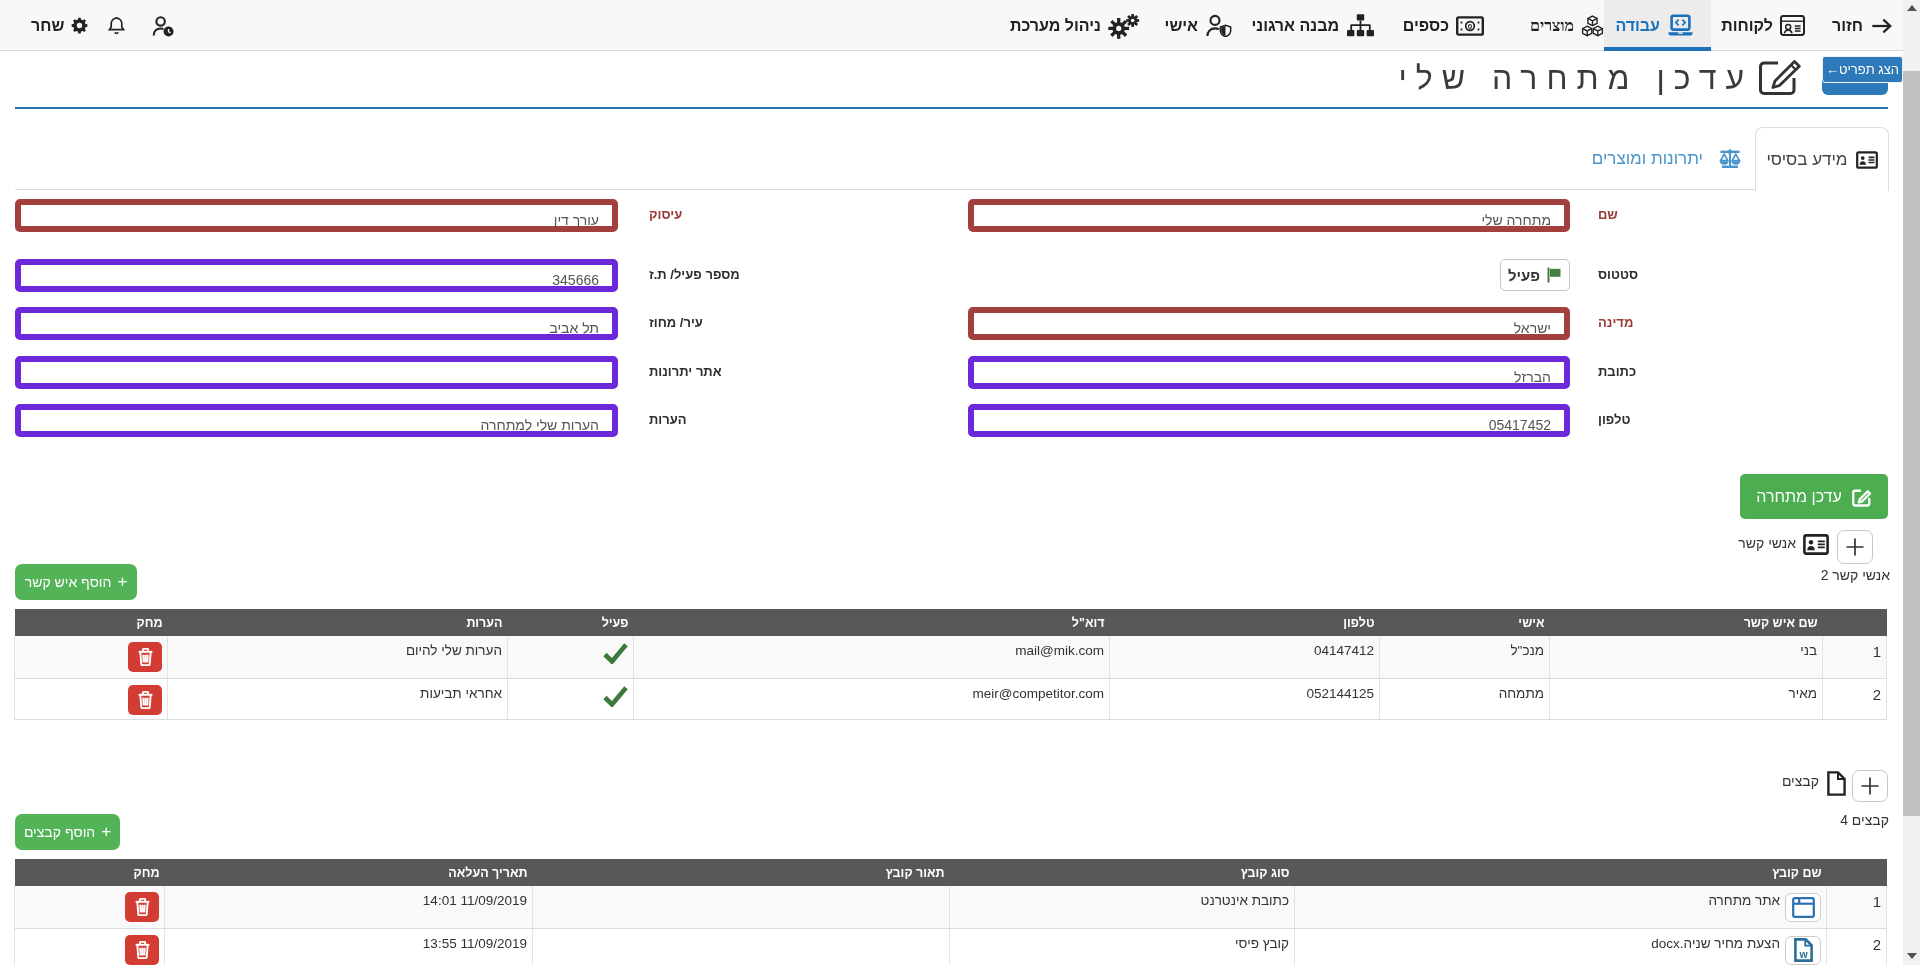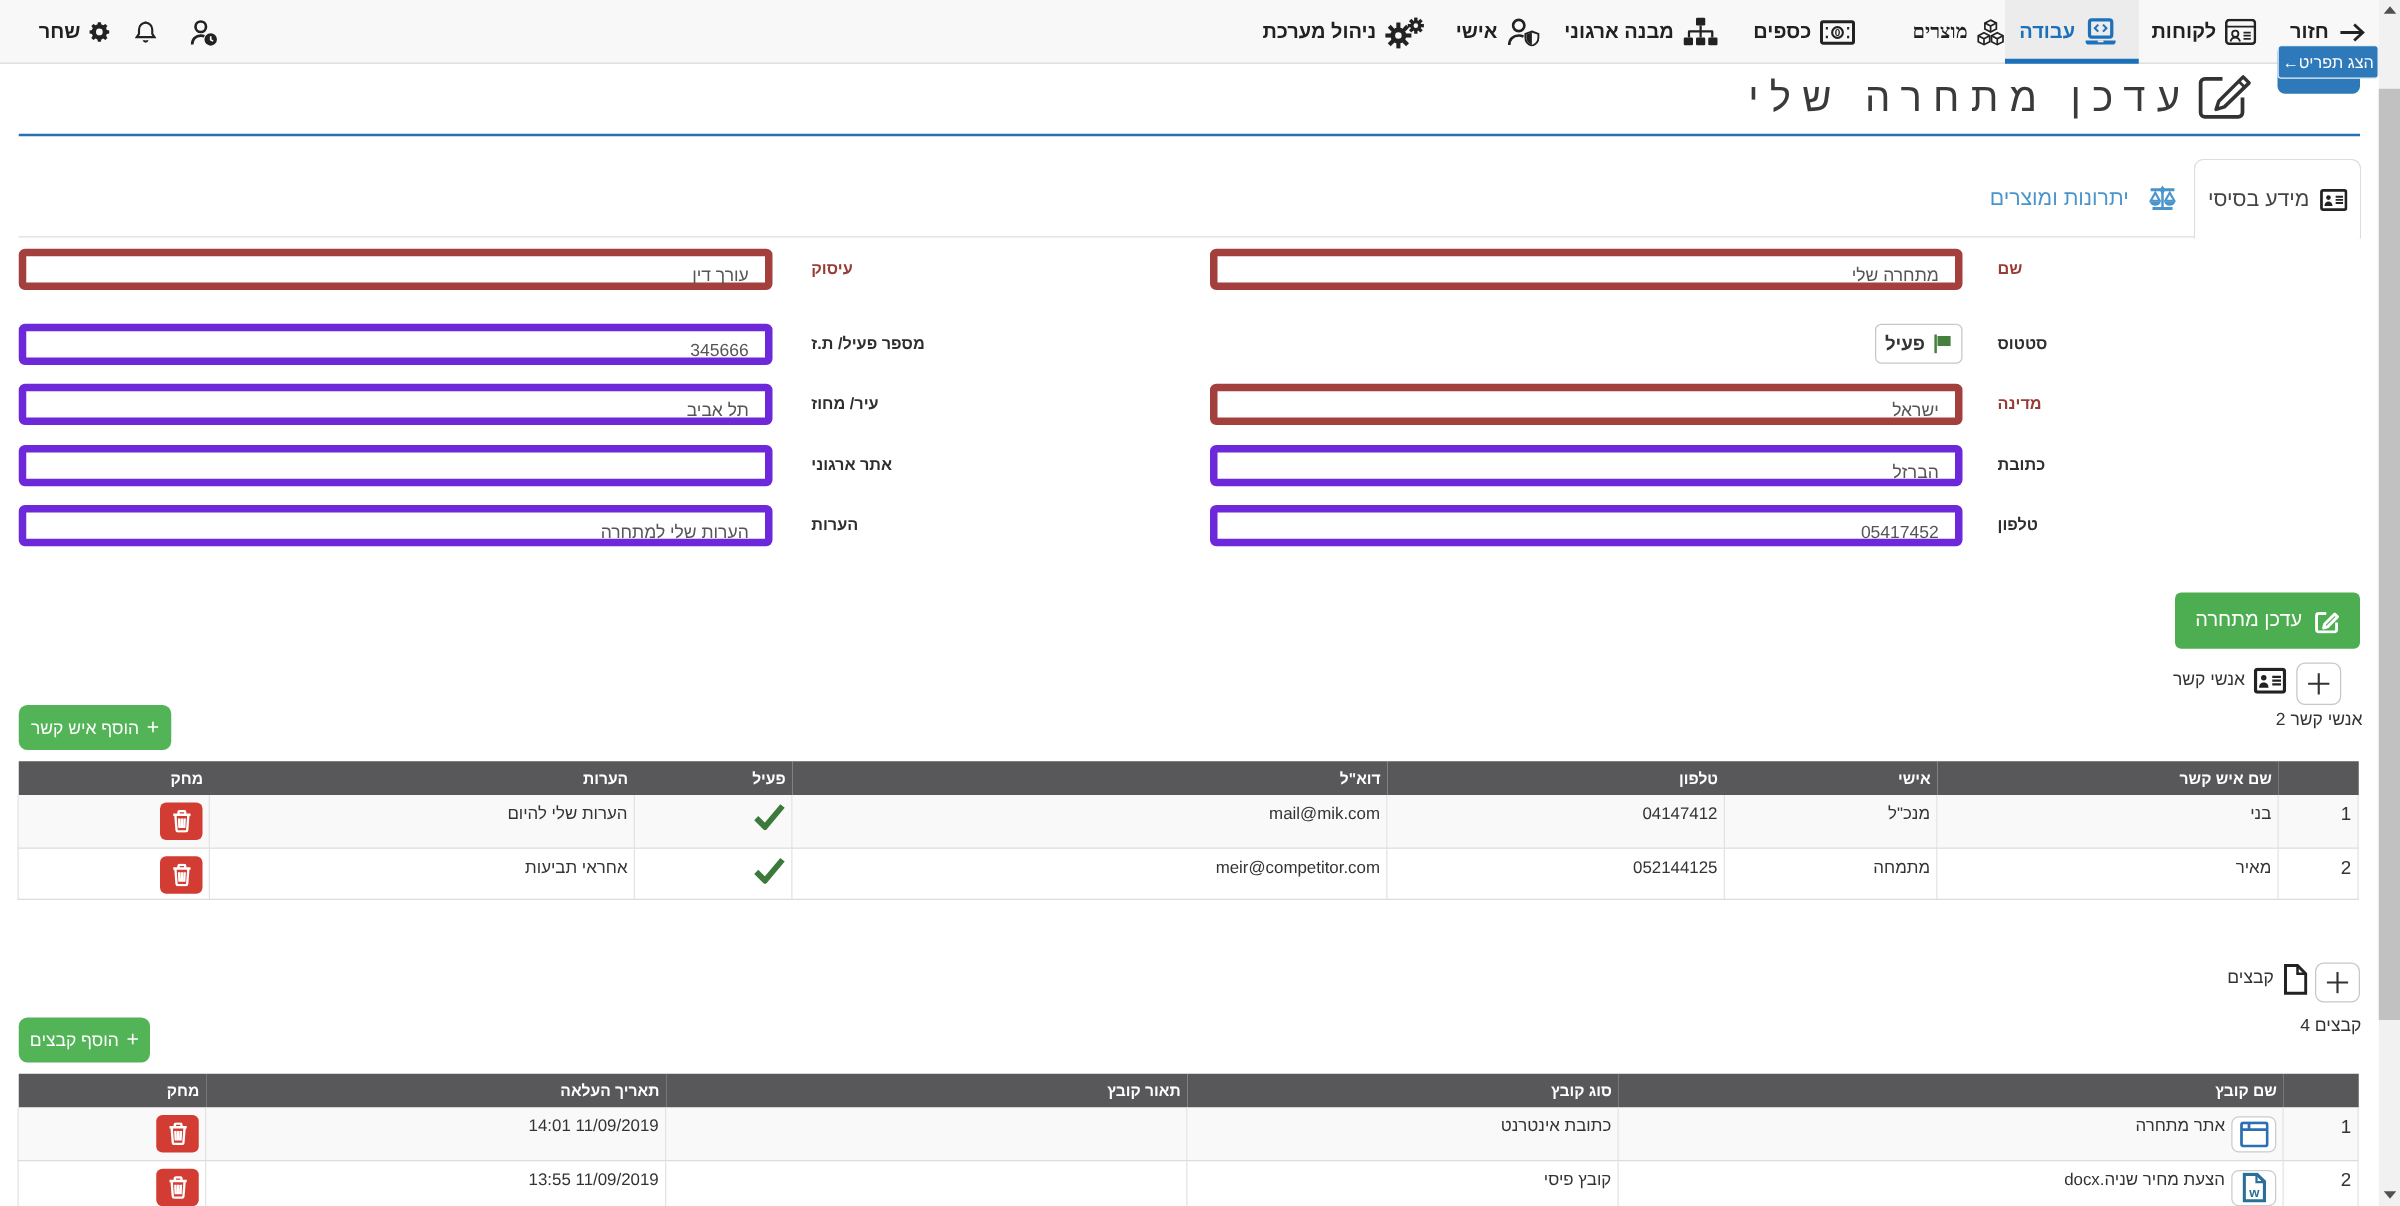--- a/index.html
+++ b/index.html
@@ -7,21 +7,21 @@
   font-family:"Liberation Sans", sans-serif; }
 .abs { position:absolute; }
 
 #navbar { position:absolute; left:0; top:0; width:1920px; height:51px;
   background:#f8f8f8; border-bottom:1px solid #d9d9d9; }
 .navitem { position:absolute; top:0; height:51px; display:flex; align-items:center;
   justify-content:flex-start; gap:7px; font-size:16px; font-weight:700; color:#212121; }
 #nav-active-bg { position:absolute; left:1604px; top:0; width:107px; height:51px; background:#ececec; }
 #nav-active-bar { position:absolute; left:1604px; top:47px; width:107px; height:4px; background:#1d70ba; }
 
-#btn-menu { position:absolute; left:1822px; top:36px; width:81px; height:39px; }
+#btn-menu { position:absolute; left:1822px; top:56px; width:81px; height:39px; }
 #btn-menu .low { position:absolute; left:0; top:0; width:66px; height:39px; background:#2e79b9; border-radius:6px; }
 #btn-menu .hi { position:absolute; left:0; top:0; width:81px; height:27px; background:#2e79b9;
   border:1px solid #eaf1f8; border-radius:3px; color:#fff; font-size:13px;
   display:flex; align-items:center; justify-content:center; }
 #title-text { position:absolute; right:167px; top:60px; font-size:32px; letter-spacing:9px; color:#3a3a3a; }
 #title-hr { position:absolute; left:15px; top:107px; width:1873px; height:2px; background:#2673b4; }
 
 #tabline { position:absolute; left:15px; top:189px; width:1873px; height:1px; background:#ddd; }
 #tab-active { position:absolute; left:1755px; top:127px; width:134px; height:64px; background:#fff;
   border:1px solid #ddd; border-bottom:none; border-radius:8px 8px 0 0;
@@ -256,21 +256,21 @@
 <div class="finput fi-r" style="top:356px;">הברזל</div>
 <div class="flabel" style="left:1598px; top:412px;">טלפון</div>
 <div class="finput fi-r" style="top:404px;">05417452</div>
 
 <div class="flabel req" style="left:649px; top:207px;">עיסוק</div>
 <div class="finput fi-l req" style="top:199px;">עורך דין</div>
 <div class="flabel" style="left:649px; top:267px;">מספר פעיל/ ת.ז</div>
 <div class="finput fi-l" style="top:259px;">345666</div>
 <div class="flabel" style="left:649px; top:315px;">עיר/ מחוז</div>
 <div class="finput fi-l" style="top:307px;">תל אביב</div>
-<div class="flabel" style="left:649px; top:364px;">אתר ארגוני</div>
+<div class="flabel" style="left:649px; top:364px;">אתר יתרונות</div>
 <div class="finput fi-l" style="top:356px;"></div>
 <div class="flabel" style="left:649px; top:412px;">הערות</div>
 <div class="finput fi-l" style="top:404px;">הערות שלי למתחרה</div>
 
 <div id="btn-update">
   <svg width="21" height="20" viewBox="0 0 42 40" fill="none" stroke="#fff" stroke-width="4.6">
       <path d="M36.5 22 V33.5 a3.5 3.5 0 0 1 -3.5 3.5 H8 a3.5 3.5 0 0 1 -3.5 -3.5 V11 a3.5 3.5 0 0 1 3.5 -3.5 H20"></path>
       <path d="M17.5 24.5 L33.5 8.5 l4.5 4.5 L22 29 l-6.3 1.8 z" stroke-linejoin="round"></path>
     </svg>
   <span>עדכן מתחרה</span>

